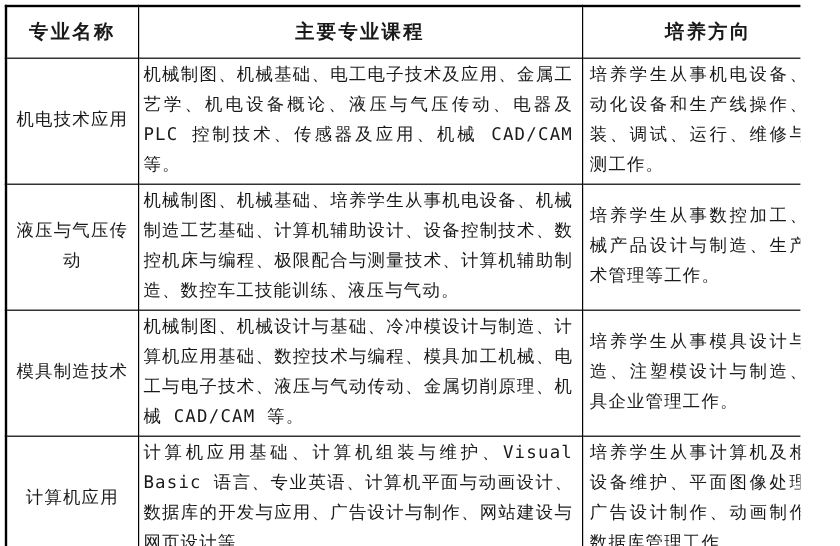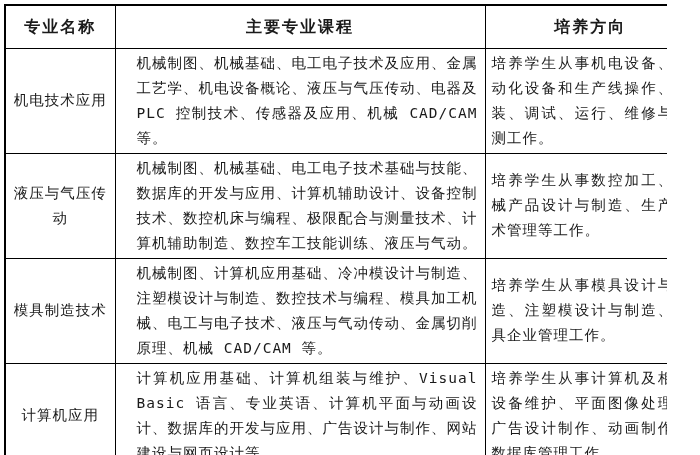--- a/index.html
+++ b/index.html
@@ -54,21 +54,21 @@
   }
   td.major-cell {
     text-align: center;
     padding: 2px 4px;
     letter-spacing: 2px;
     font-family: Liberation Serif, serif;
   }
   td.courses-cell {
     text-align: justify;
     text-justify: inter-character;
-    padding: 2px 7px 2px 21px;
+    padding: 2px 7px 2px 4px;
     word-break: break-word;
   }
   td.direction-cell {
     text-align: justify;
     text-justify: inter-character;
     padding: 2px 5px 2px 6px;
     word-break: break-word;
     margin-top: 34px;
   }
 </style>
@@ -90,26 +90,26 @@
       </tr>
     </thead>
     <tbody>
       <tr class="row-0">
         <td class="major-cell">机电技术应用</td>
         <td class="courses-cell">机械制图、机械基础、电工电子技术及应用、金属工艺学、机电设备概论、液压与气压传动、电器及 PLC 控制技术、传感器及应用、机械 CAD/CAM 等。</td>
         <td class="direction-cell">培养学生从事机电设备、自动化设备和生产线操作、安装、调试、运行、维修与检测工作。</td>
       </tr>
       <tr class="row-1">
         <td class="major-cell">液压与气压传动</td>
-        <td class="courses-cell">机械制图、机械基础、电工电子技术基础与技能、数据库的开发与应用、计算机辅助设计、设备控制技术、数控机床与编程、极限配合与测量技术、计算机辅助制造、数控车工技能训练、液压与气动。</td>
+        <td class="courses-cell">机械制图、机械基础、培养学生从事机电设备、机械制造工艺基础、计算机辅助设计、设备控制技术、数控机床与编程、极限配合与测量技术、计算机辅助制造、数控车工技能训练、液压与气动。</td>
         <td class="direction-cell">培养学生从事数控加工、机械产品设计与制造、生产技术管理等工作。</td>
       </tr>
       <tr class="row-2">
         <td class="major-cell">模具制造技术</td>
-        <td class="courses-cell">机械制图、计算机应用基础、冷冲模设计与制造、注塑模设计与制造、数控技术与编程、模具加工机械、电工与电子技术、液压与气动传动、金属切削原理、机械 CAD/CAM 等。</td>
+        <td class="courses-cell">机械制图、机械设计与基础、冷冲模设计与制造、计算机应用基础、数控技术与编程、模具加工机械、电工与电子技术、液压与气动传动、金属切削原理、机械 CAD/CAM 等。</td>
         <td class="direction-cell">培养学生从事模具设计与制造、注塑模设计与制造、模具企业管理工作。</td>
       </tr>
       <tr class="row-3">
         <td class="major-cell">计算机应用</td>
         <td class="courses-cell">计算机应用基础、计算机组装与维护、Visual Basic 语言、专业英语、计算机平面与动画设计、数据库的开发与应用、广告设计与制作、网站建设与网页设计等。</td>
         <td class="direction-cell">培养学生从事计算机及相关设备维护、平面图像处理、广告设计制作、动画制作、数据库管理工作。</td>
       </tr>
     </tbody>
   </table>
 </div>

